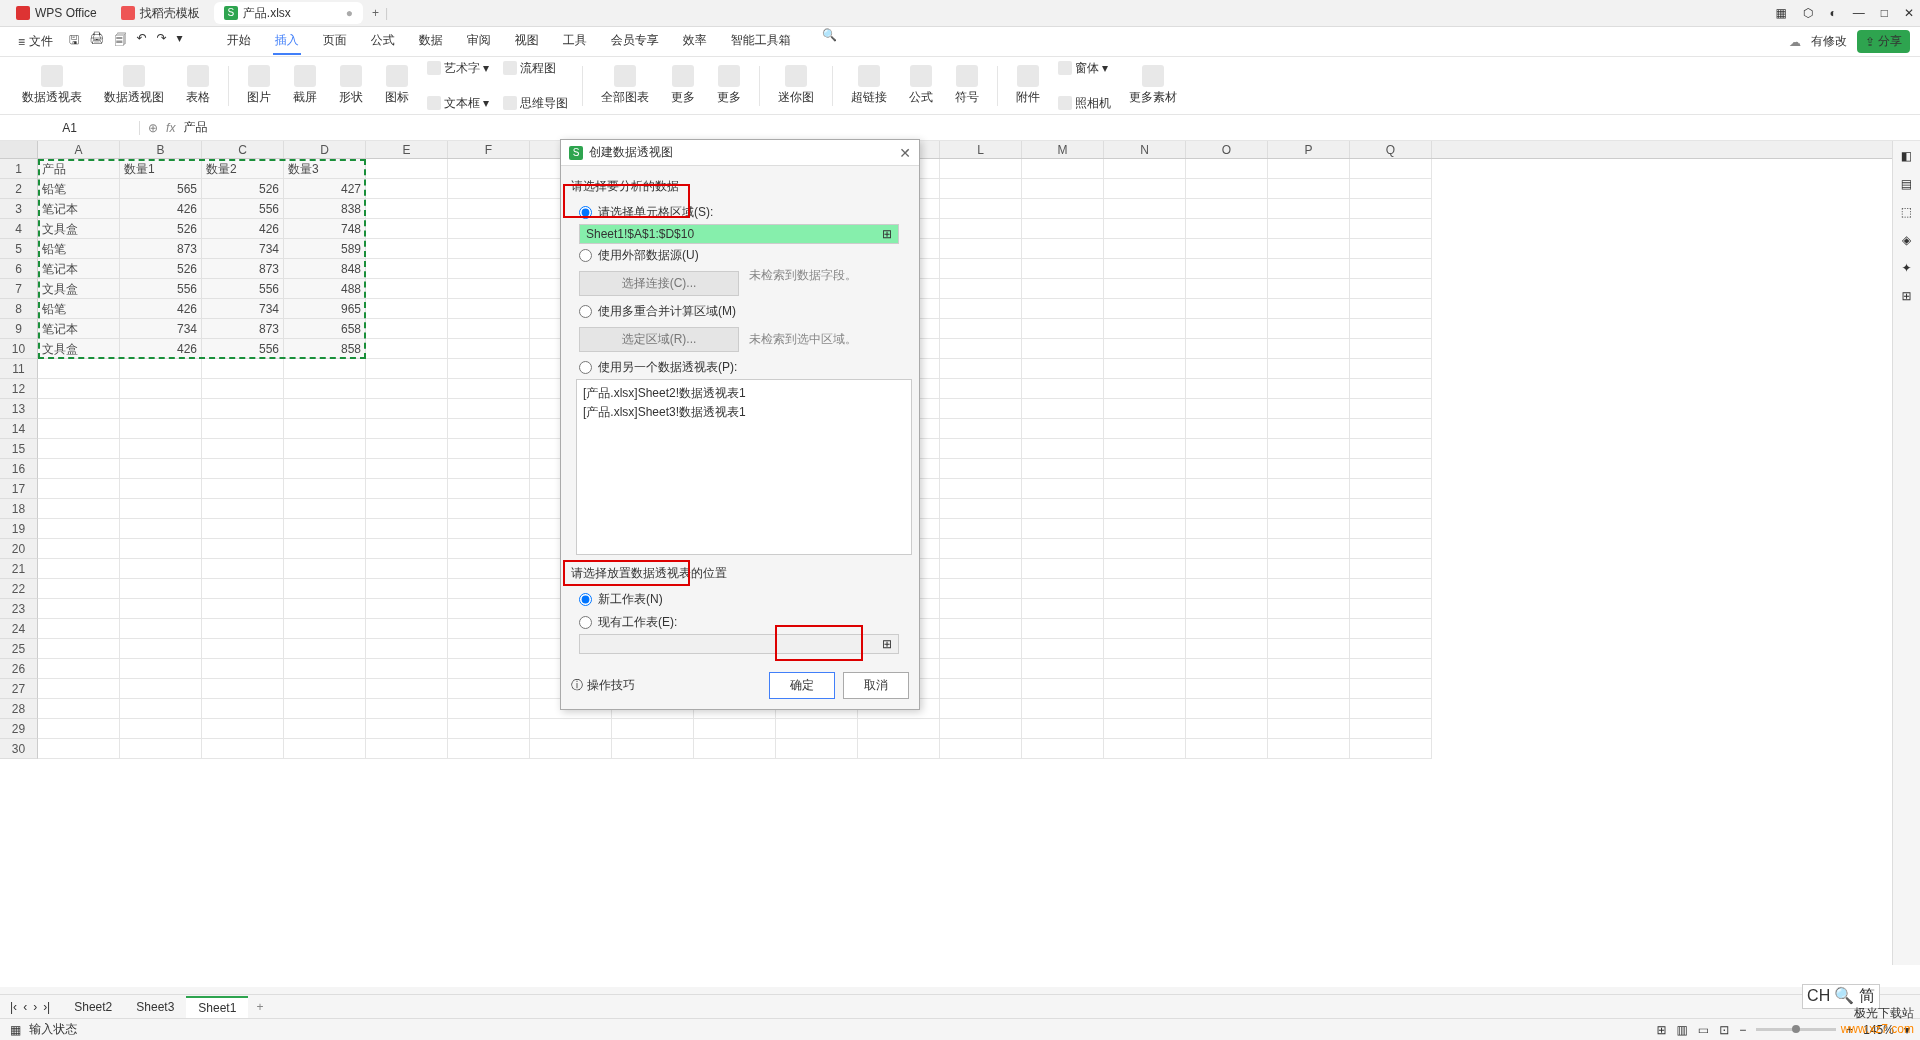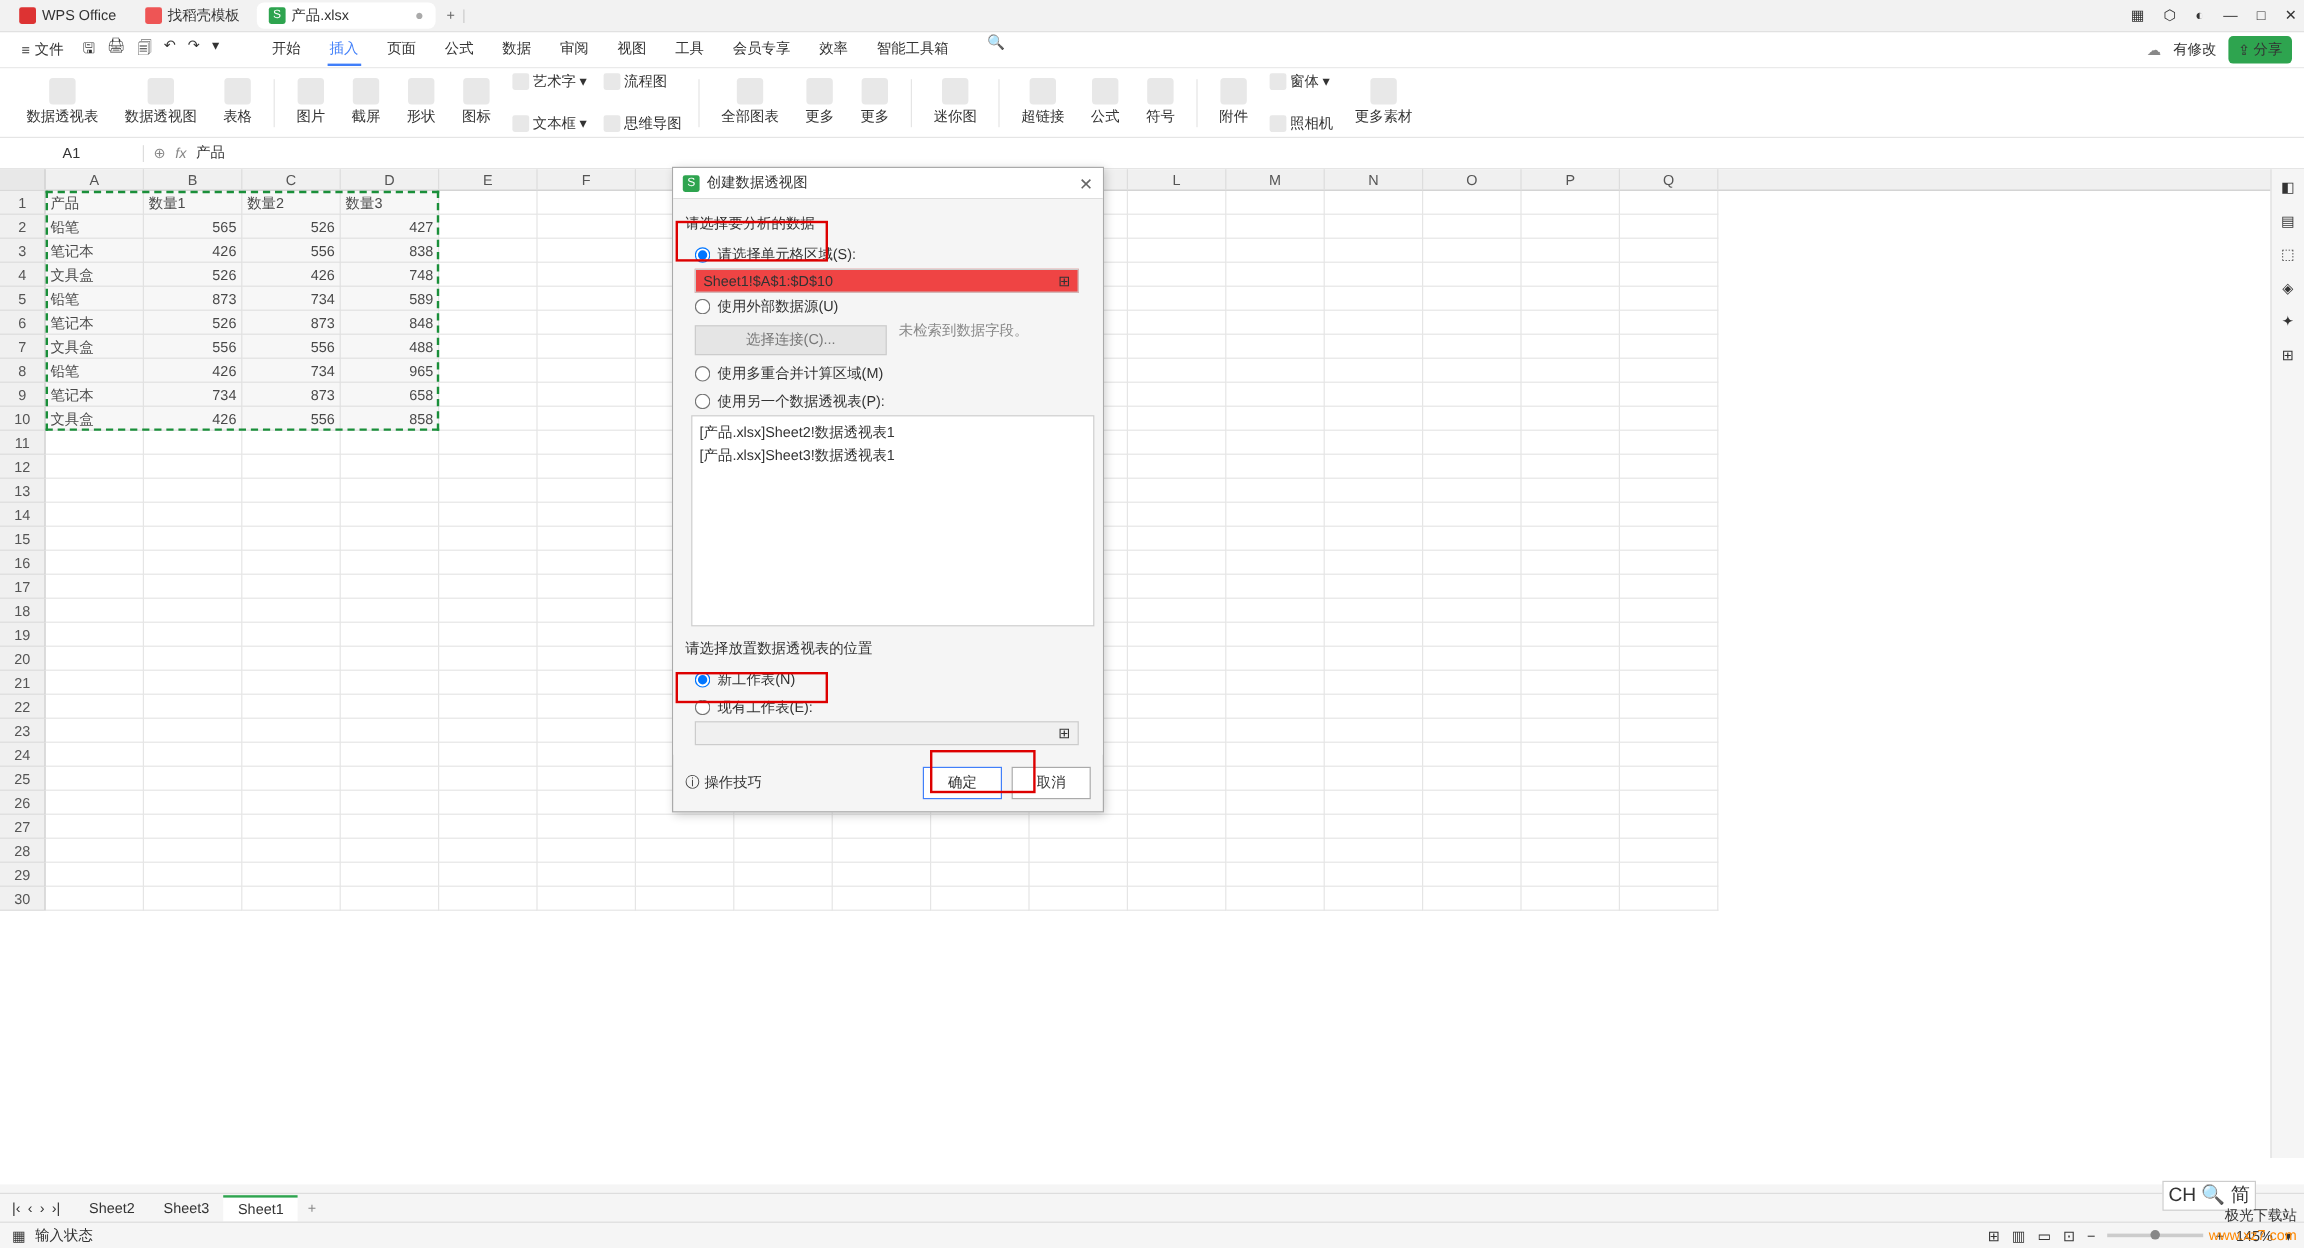--- a/index.html
+++ b/index.html
@@ -19,21 +19,21 @@
 .menu-right{margin-left:auto;display:flex;gap:10px;align-items:center}
 .share-btn{background:#2ea44f;color:#fff;padding:3px 8px;border-radius:4px;display:flex;align-items:center;gap:3px}
 .ribbon{height:58px;background:#fff;display:flex;align-items:center;padding:5px 14px;gap:6px;border-bottom:1px solid #e5e5e5}
 .rb-group{display:flex;flex-direction:column;align-items:center;justify-content:center;padding:0 8px;color:#666;gap:2px}
 .rb-group .ic{width:22px;height:22px;background:#e8e8e8;border-radius:3px}
 .rb-sep{width:1px;height:40px;background:#e5e5e5;margin:0 4px}
 .rb-sm{display:flex;flex-direction:column;gap:18px;padding:0 4px;color:#666}
 .rb-sm .row{display:flex;align-items:center;gap:3px}
 .rb-sm .ic{width:14px;height:14px;background:#e8e8e8;border-radius:2px}
 .formula-bar{height:26px;background:#fff;display:flex;align-items:center;border-bottom:1px solid #e5e5e5}
-.name-box{width:120px;border-right:1px solid #ddd;padding:0 8px;display:flex;align-items:center;justify-content:center;gap:4px}
+.name-box{width:140px;border-right:1px solid #ddd;padding:0 8px;display:flex;align-items:center;justify-content:center;gap:4px}
 .fx-area{display:flex;align-items:center;padding:0 8px;gap:8px}
 .sheet-area{position:relative;background:#fff;height:846px}
 .col-headers{display:flex;height:18px;background:#f0f0f0;border-bottom:1px solid #ccc}
 .corner{width:38px;border-right:1px solid #ccc;background:#e8e8e8}
 .col-h{width:82px;text-align:center;border-right:1px solid #ddd;color:#555;line-height:18px}
 .grid-body{display:flex}
 .row-headers{display:flex;flex-direction:column;background:#f0f0f0}
 .row-h{width:38px;height:20px;text-align:center;border-bottom:1px solid #ddd;border-right:1px solid #ccc;color:#555;line-height:20px}
 .cells{position:relative}
 .cell-row{display:flex;height:20px}
@@ -51,21 +51,21 @@
 .zoom-slider .thumb{width:8px;height:8px;background:#888;border-radius:50%;position:absolute;top:-3px;left:45%}
 .right-sidebar{position:absolute;right:0;top:141px;width:28px;background:#f5f5f5;border-left:1px solid #ddd;height:824px;display:flex;flex-direction:column;align-items:center;padding-top:8px;gap:14px;color:#888}
 .dialog{position:absolute;left:560px;top:139px;width:360px;background:#f5f5f5;border:1px solid #aaa;box-shadow:2px 2px 8px rgba(0,0,0,0.2)}
 .dlg-title{height:26px;background:#fff;display:flex;align-items:center;padding:0 8px;border-bottom:1px solid #ddd}
 .dlg-title .sq{width:14px;height:14px;background:#2ea44f;border-radius:2px;margin-right:6px;color:#fff;text-align:center;line-height:14px;font-size:10px}
 .dlg-title .close{margin-left:auto;cursor:pointer;font-size:14px;color:#666}
 .dlg-body{padding:8px 10px;background:#f5f5f5}
 .dlg-section-label{margin:4px 0 6px 0}
 .dlg-radio{display:flex;align-items:center;gap:6px;padding:3px 0 3px 8px}
 .dlg-radio input{margin:0}
-.dlg-input{width:320px;margin-left:8px;padding:2px 6px;border:1px solid #ccc;background:#ef4444;display:flex;align-items:center;justify-content:space-between}
+.dlg-input{width:320px;margin-left:8px;padding:2px 6px;border:1px solid #ccc;background:#86efac;display:flex;align-items:center;justify-content:space-between}
 .dlg-btn-sm{width:160px;margin:4px 0 4px 8px;padding:3px;background:#e5e5e5;border:1px solid #ccc;text-align:center;color:#777}
 .dlg-note{color:#888;margin-left:10px}
 .dlg-list{width:336px;height:176px;margin-left:5px;border:1px solid #ccc;background:#fff;padding:4px}
 .dlg-list .item{padding:1px 2px}
 .dlg-footer{display:flex;align-items:center;padding:10px;gap:8px}
 .dlg-footer .tip{color:#417ff9;display:flex;align-items:center;gap:4px}
 .dlg-footer .spacer{flex:1}
 .dlg-footer button{padding:4px 20px;background:#fff;border:1px solid #aaa;cursor:pointer}
 .dlg-footer button.primary{border:1.5px solid #417ff9}
 .red-box{position:absolute;border:2px solid #d00;pointer-events:none}
@@ -956,20 +956,24 @@
       <span>使用外部数据源(U)</span>
     </label>
     <div style="display:flex;">
       <div class="dlg-btn-sm">选择连接(C)...</div>
       <span class="dlg-note">未检索到数据字段。</span>
     </div>
     <label class="dlg-radio">
       <input type="radio" style="">
       <span>使用多重合并计算区域(M)</span>
     </label>
+    <div style="display:flex;align-items:center">
+      <div class="dlg-btn-sm">选定区域(R)...</div>
+      <span class="dlg-note">未检索到选中区域。</span>
+    </div>
     <label class="dlg-radio">
       <input type="radio" style="">
       <span>使用另一个数据透视表(P):</span>
     </label>
     <div class="dlg-list">
       <div class="item">[产品.xlsx]Sheet2!数据透视表1</div>
       <div class="item">[产品.xlsx]Sheet3!数据透视表1</div>
     </div>
     <div class="dlg-section-label" style="margin-top:10px">请选择放置数据透视表的位置</div>
     <label class="dlg-radio">

